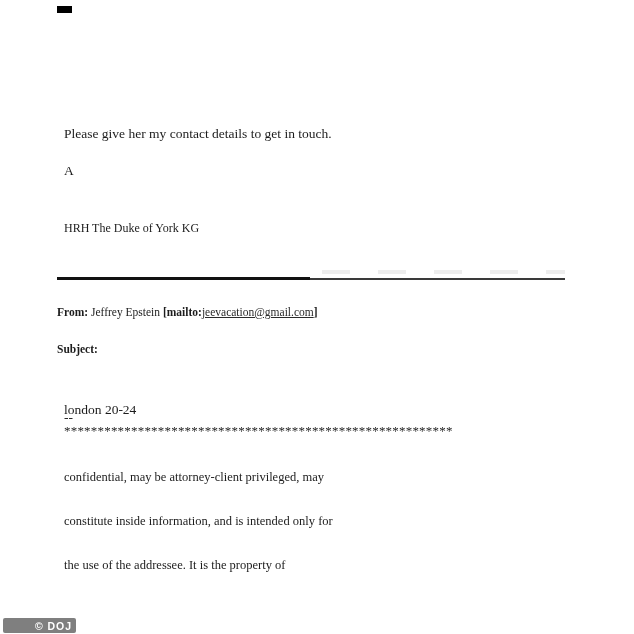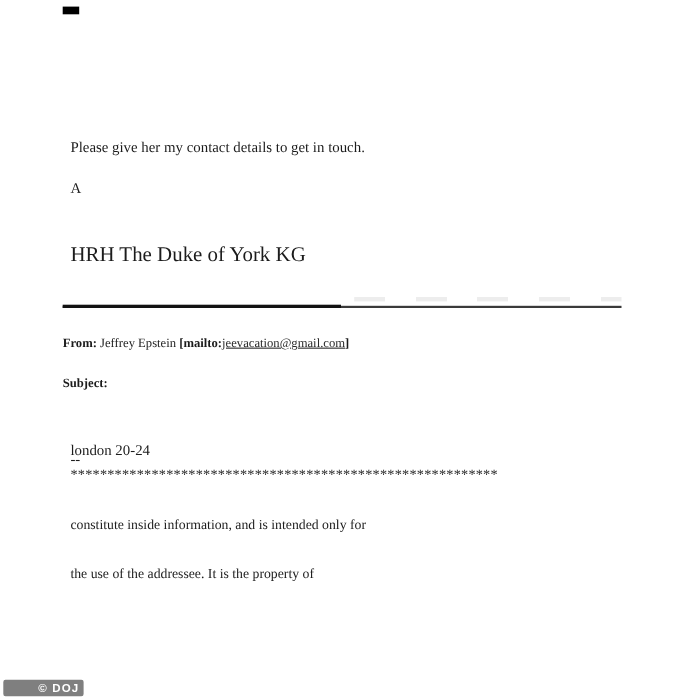--- a/index.html
+++ b/index.html
@@ -6,21 +6,21 @@
   body{
     width:634px;height:634px;background:#ffffff;
     font-family:"Liberation Serif","DejaVu Serif",serif;
     color:#1c1c1c;overflow:hidden;position:relative;
   }
   .abs{position:absolute;white-space:pre;}
   .topmark{left:57px;top:6px;width:15px;height:7px;background:#000;}
   .p1{left:64px;top:51px;font-size:13.5px;line-height:19px;}
   .p2{left:64px;top:100px;font-size:13.5px;margin-top:26px;}
   .signA{left:64px;top:163px;font-size:13.5px;}
-  .hrh{left:64px;top:221px;font-size:19px;}
+  .hrh{left:64px;top:221px;font-size:12px;}
   .ghost-dashes{left:322px;top:270px;width:243px;height:4px;
     background:repeating-linear-gradient(90deg,#ededed 0 28px,transparent 28px 56px);}
   .sep{left:57px;top:278px;width:508px;height:2px;background:#3a3a3a;}
   .sep-bold{left:57px;top:277px;width:253px;height:3px;background:#121212;}
   .hdr{left:57px;top:281px;font-size:11.5px;line-height:12.4px;}
   .hdr b{font-weight:bold;}
   .quoted-body{left:64px;top:366px;font-size:13.5px;line-height:17.5px;}
   .redaction-inline{display:inline-block;width:33px;height:18px;background:#000;
     vertical-align:-4px;margin:0 2px 0 1px;}
   .dashes{left:64px;top:410px;font-size:13.5px;}
@@ -57,20 +57,21 @@
 </div>
 
 <div class="abs quoted-body">
   <div>london 20-24</div>
 </div>
 
 <div class="abs dashes">--</div>
 <div class="abs stars">**********************************************************</div>
 
 <div class="abs disc">
+  <div>confidential, may be attorney-client privileged, may</div>
   <div>constitute inside information, and is intended only for</div>
   <div>the use of the addressee. It is the property of</div>
   
   
   
   
   
   
   
   

